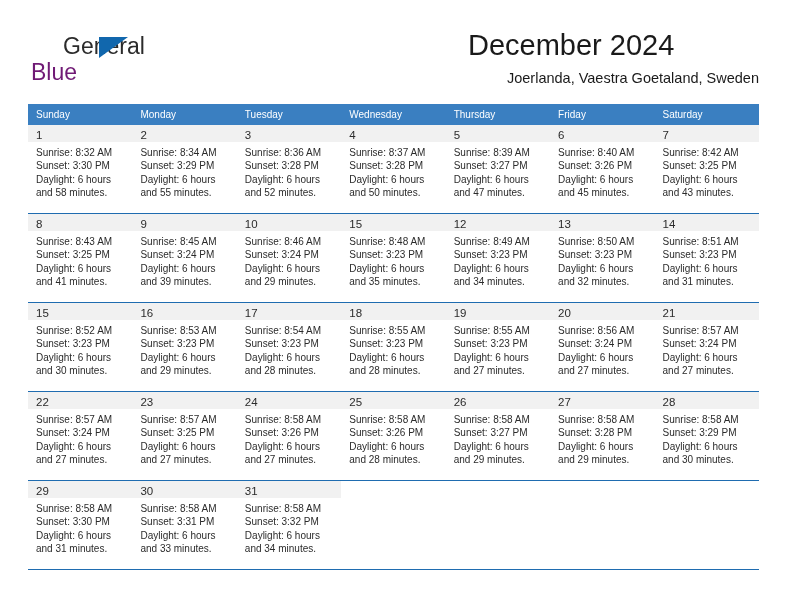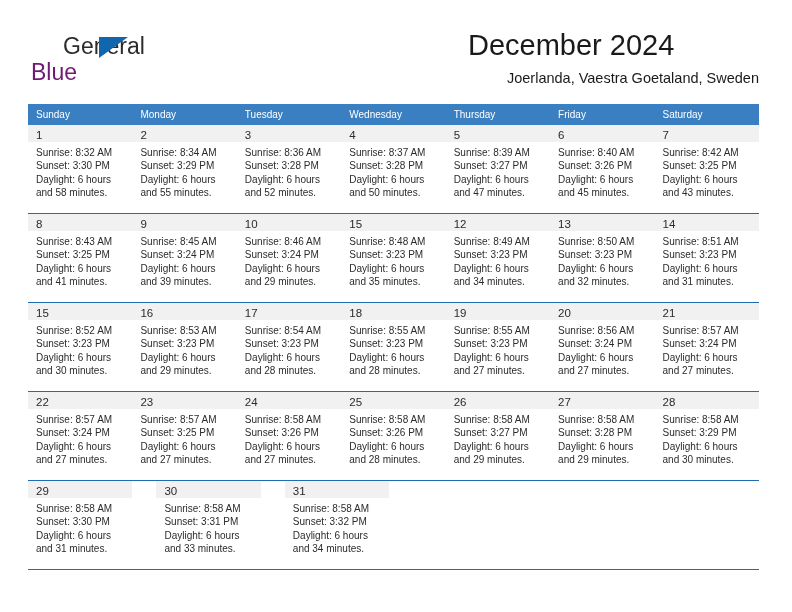--- a/index.html
+++ b/index.html
@@ -112,21 +112,20 @@
   }
 
   .week {
     display: flex;
     border-bottom: 1.4px solid #1f6cb0;
     height: 89px;
     box-sizing: border-box;
   }
   .week:last-child {
     border-bottom: 1.4px solid #1f6cb0;
-    gap: 24px;
   }
 
   .day-cell {
     flex: 0 0 104.43px;
     width: 104.43px;
     box-sizing: border-box;
     background: #ffffff;
     position: relative;
     overflow: hidden;
   }

